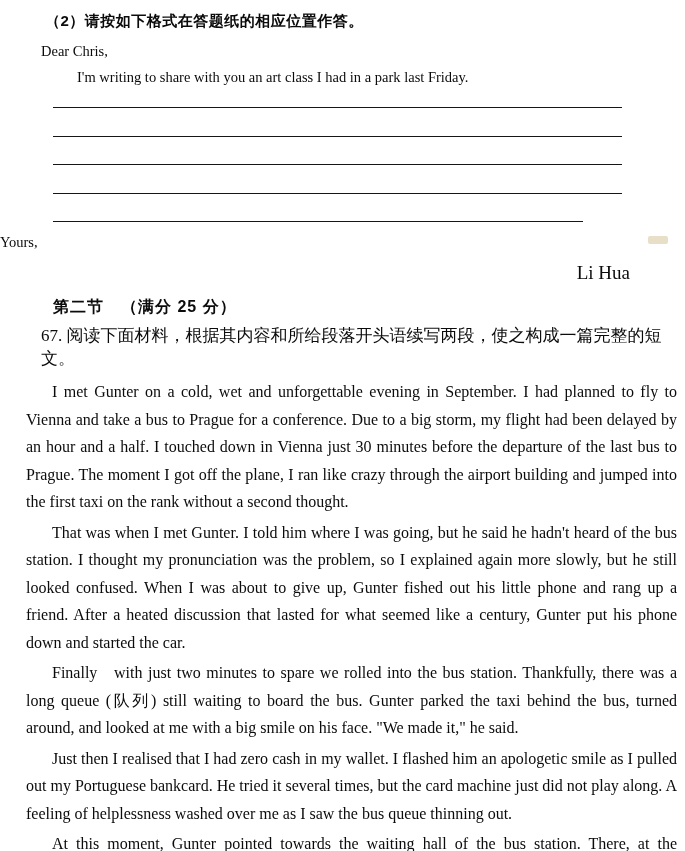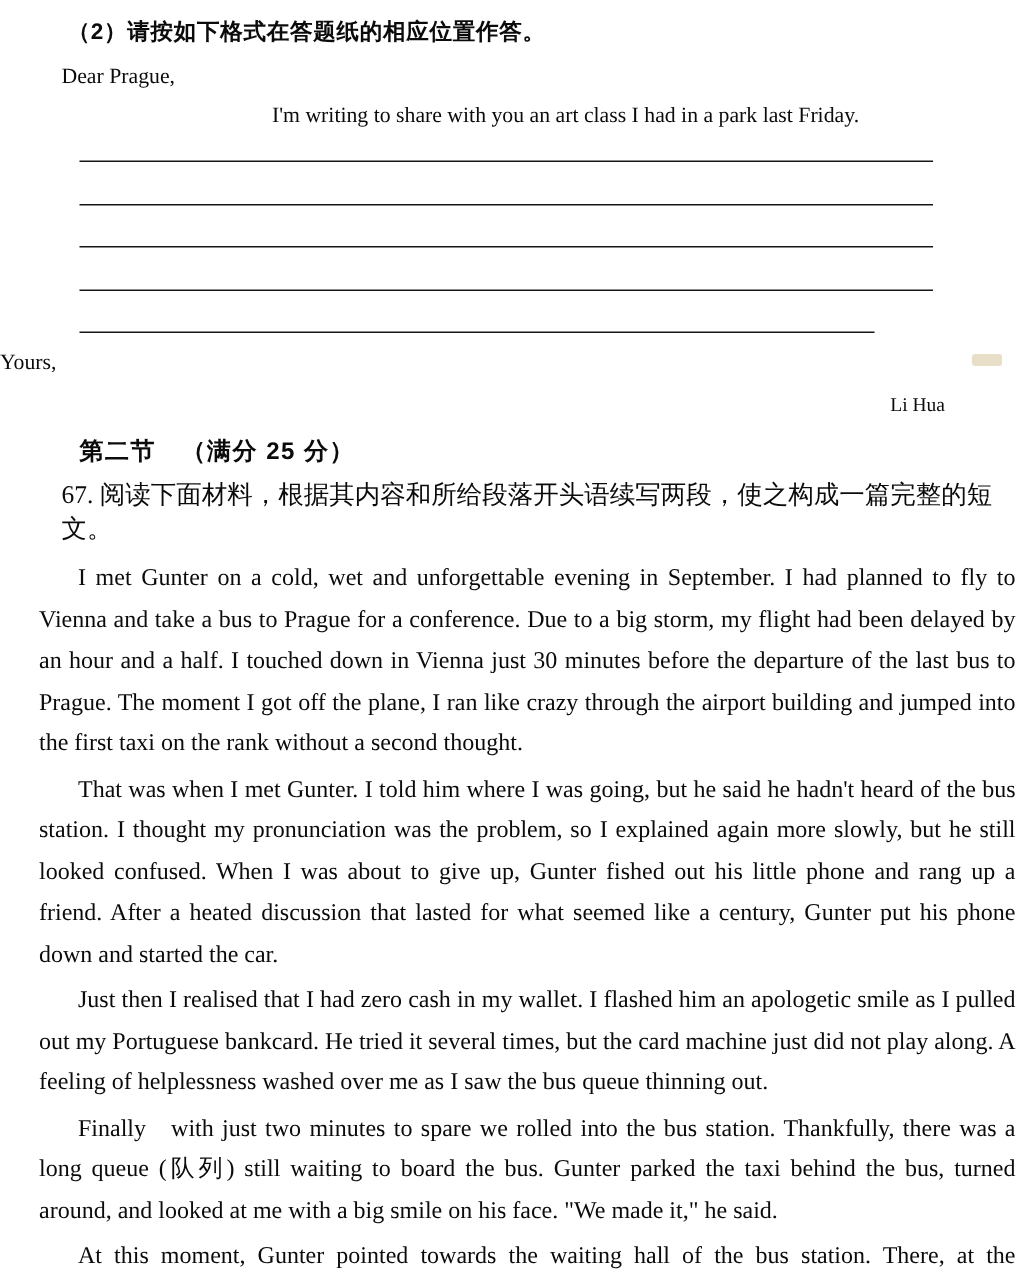--- a/index.html
+++ b/index.html
@@ -22,41 +22,40 @@
     letter-spacing: 0.5px;
   }
   .salutation {
     margin: 12px 0 0 41px;
     font-size: 14.5px;
   }
   .opening {
     margin: 9px 8px 0 77px;
     font-size: 14.5px;
     white-space: nowrap;
-    text-align: center;
   }
   .answer-lines { margin: 0 0 0 53px; }
   .answer-line {
     height: 27.6px;
     width: 569px;
     border-bottom: 1.8px solid #161616;
     box-sizing: content-box;
   }
   .answer-line:first-child { height: 21px; }
   .answer-line.short { width: 530px; }
 
   .closing {
     margin: 12px 53px 0 0;
     text-align: left;
     font-size: 14.5px;
   }
   .signature {
     margin: 11px 55px 0 0;
     text-align: right;
-    font-size: 13px;
+    font-size: 19px;
   }
 
   .section-heading {
     margin: 13px 0 0 53px;
     font-family: "Liberation Sans", sans-serif;
     font-weight: bold;
     font-size: 16px;
     letter-spacing: 1px;
   }
   .question {
@@ -93,21 +92,21 @@
     border-radius: 2px;
   }
 </style>
 </head>
 <body>
 
 <div class="page">
 
   <div class="instruction">（2）请按如下格式在答题纸的相应位置作答。</div>
 
-  <div class="salutation">Dear Prague,</div>
+  <div class="salutation">Dear Chris,</div>
 
   <div class="opening">I'm writing to share with you an art class I had in a park last Friday.</div>
 
   <div class="answer-lines">
       <div class="answer-line"></div>
       <div class="answer-line"></div>
       <div class="answer-line"></div>
       <div class="answer-line"></div>
       <div class="answer-line short"></div>
     </div>
@@ -116,22 +115,22 @@
 
   <div class="signature">Li Hua</div>
 
   <div class="section-heading">第二节　（满分 25 分）</div>
 
   <div class="question">67. 阅读下面材料，根据其内容和所给段落开头语续写两段，使之构成一篇完整的短文。</div>
 
   <div class="passage">
       <p>I met Gunter on a cold, wet and unforgettable evening in September. I had planned to fly to Vienna and take a bus to Prague for a conference. Due to a big storm, my flight had been delayed by an hour and a half. I touched down in Vienna just 30 minutes before the departure of the last bus to Prague. The moment I got off the plane, I ran like crazy through the airport building and jumped into the first taxi on the rank without a second thought.</p>
       <p>That was when I met Gunter. I told him where I was going, but he said he hadn't heard of the bus station. I thought my pronunciation was the problem, so I explained again more slowly, but he still looked confused. When I was about to give up, Gunter fished out his little phone and rang up a friend. After a heated discussion that lasted for what seemed like a century, Gunter put his phone down and started the car.</p>
+      <p>Finally&nbsp;&nbsp; with just two minutes to spare we rolled into the bus station. Thankfully, there was a long queue (队列) still waiting to board the bus. Gunter parked the taxi behind the bus, turned around, and looked at me with a big smile on his face. "We made it," he said.</p>
       <p>Just then I realised that I had zero cash in my wallet. I flashed him an apologetic smile as I pulled out my Portuguese bankcard. He tried it several times, but the card machine just did not play along. A feeling of helplessness washed over me as I saw the bus queue thinning out.</p>
-      <p>Finally&nbsp;&nbsp; with just two minutes to spare we rolled into the bus station. Thankfully, there was a long queue (队列) still waiting to board the bus. Gunter parked the taxi behind the bus, turned around, and looked at me with a big smile on his face. "We made it," he said.</p>
       <p>At this moment, Gunter pointed towards the waiting hall of the bus station. There, at the entrance, was a cash machine. I jumped out of the car, made a mad run for the machine, and popped my card in, only to read the message: "Out of order. Sorry."</p>
     </div>
 
   <div class="notice">注意：</div>
 
   <div class="smudge"></div>
 
 </div>
 
 </body></html>

